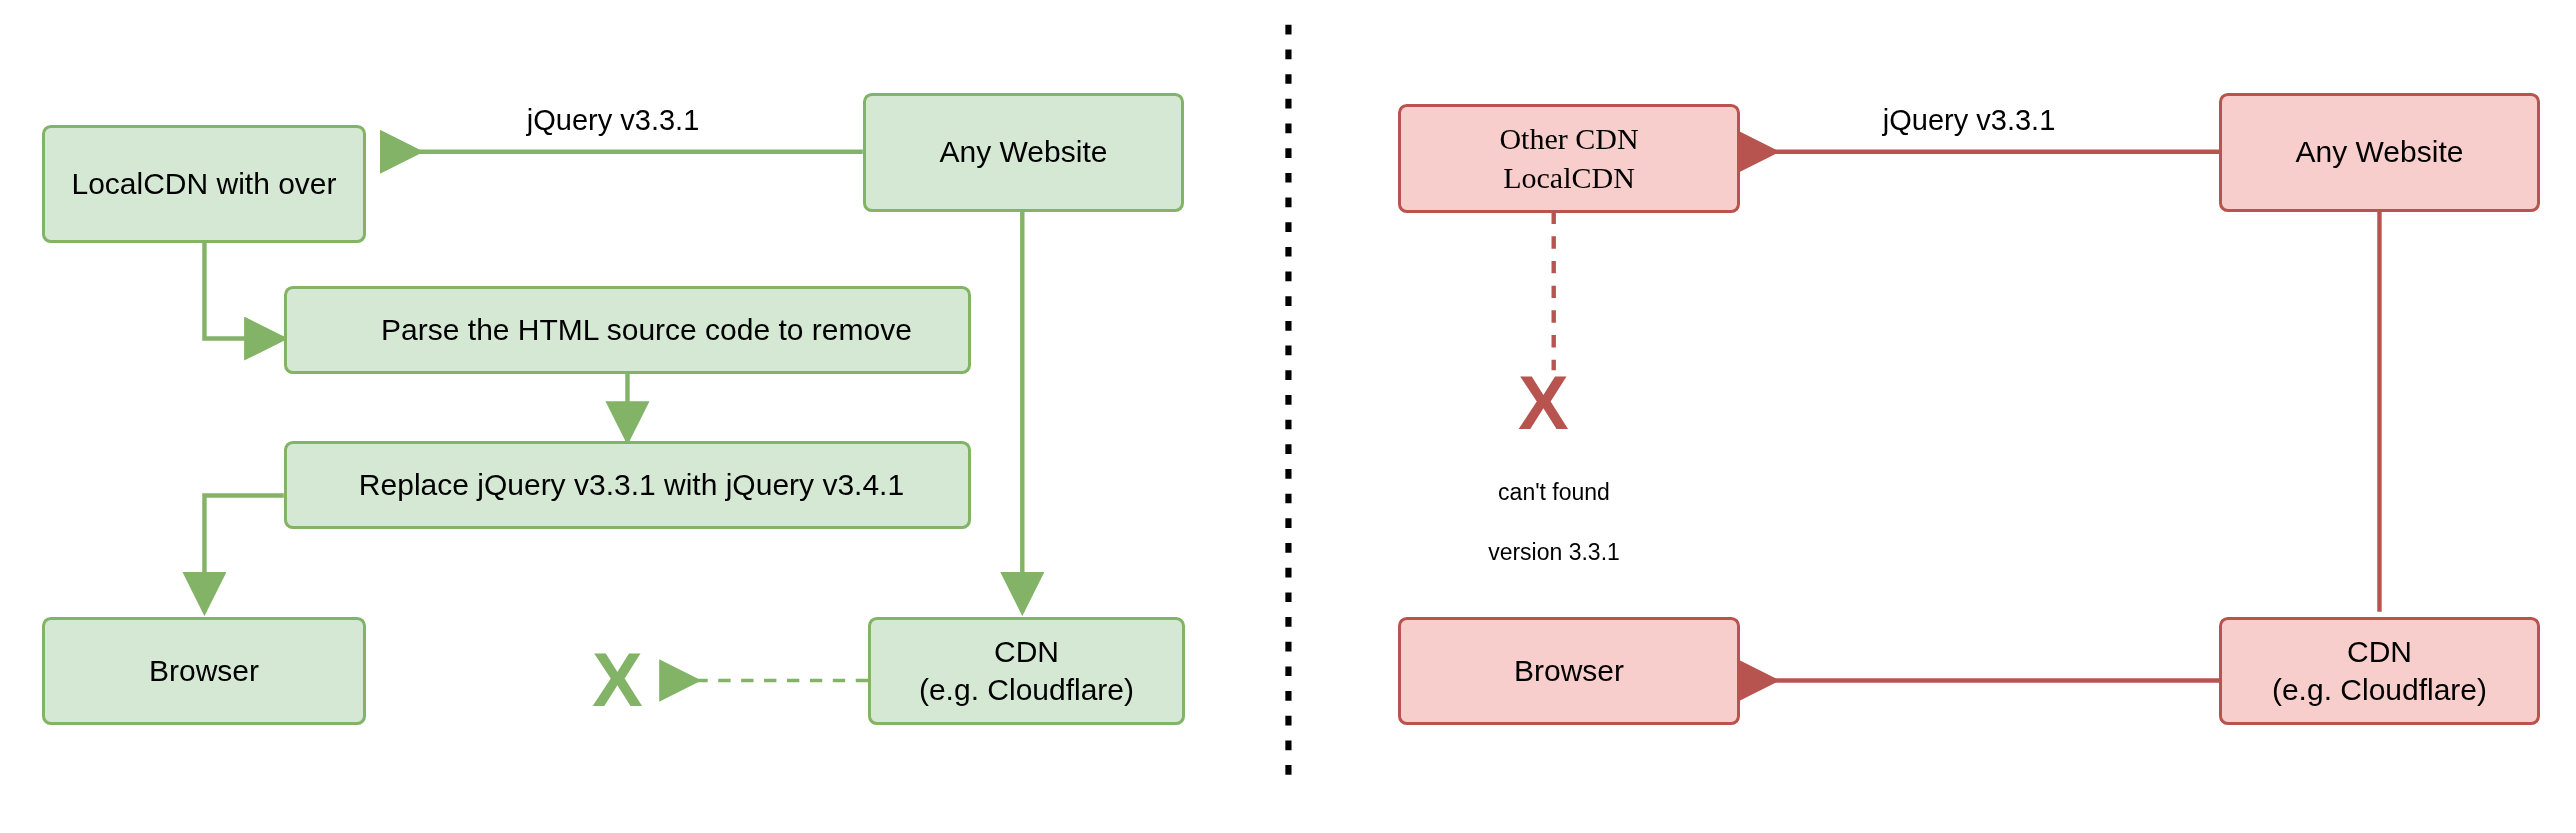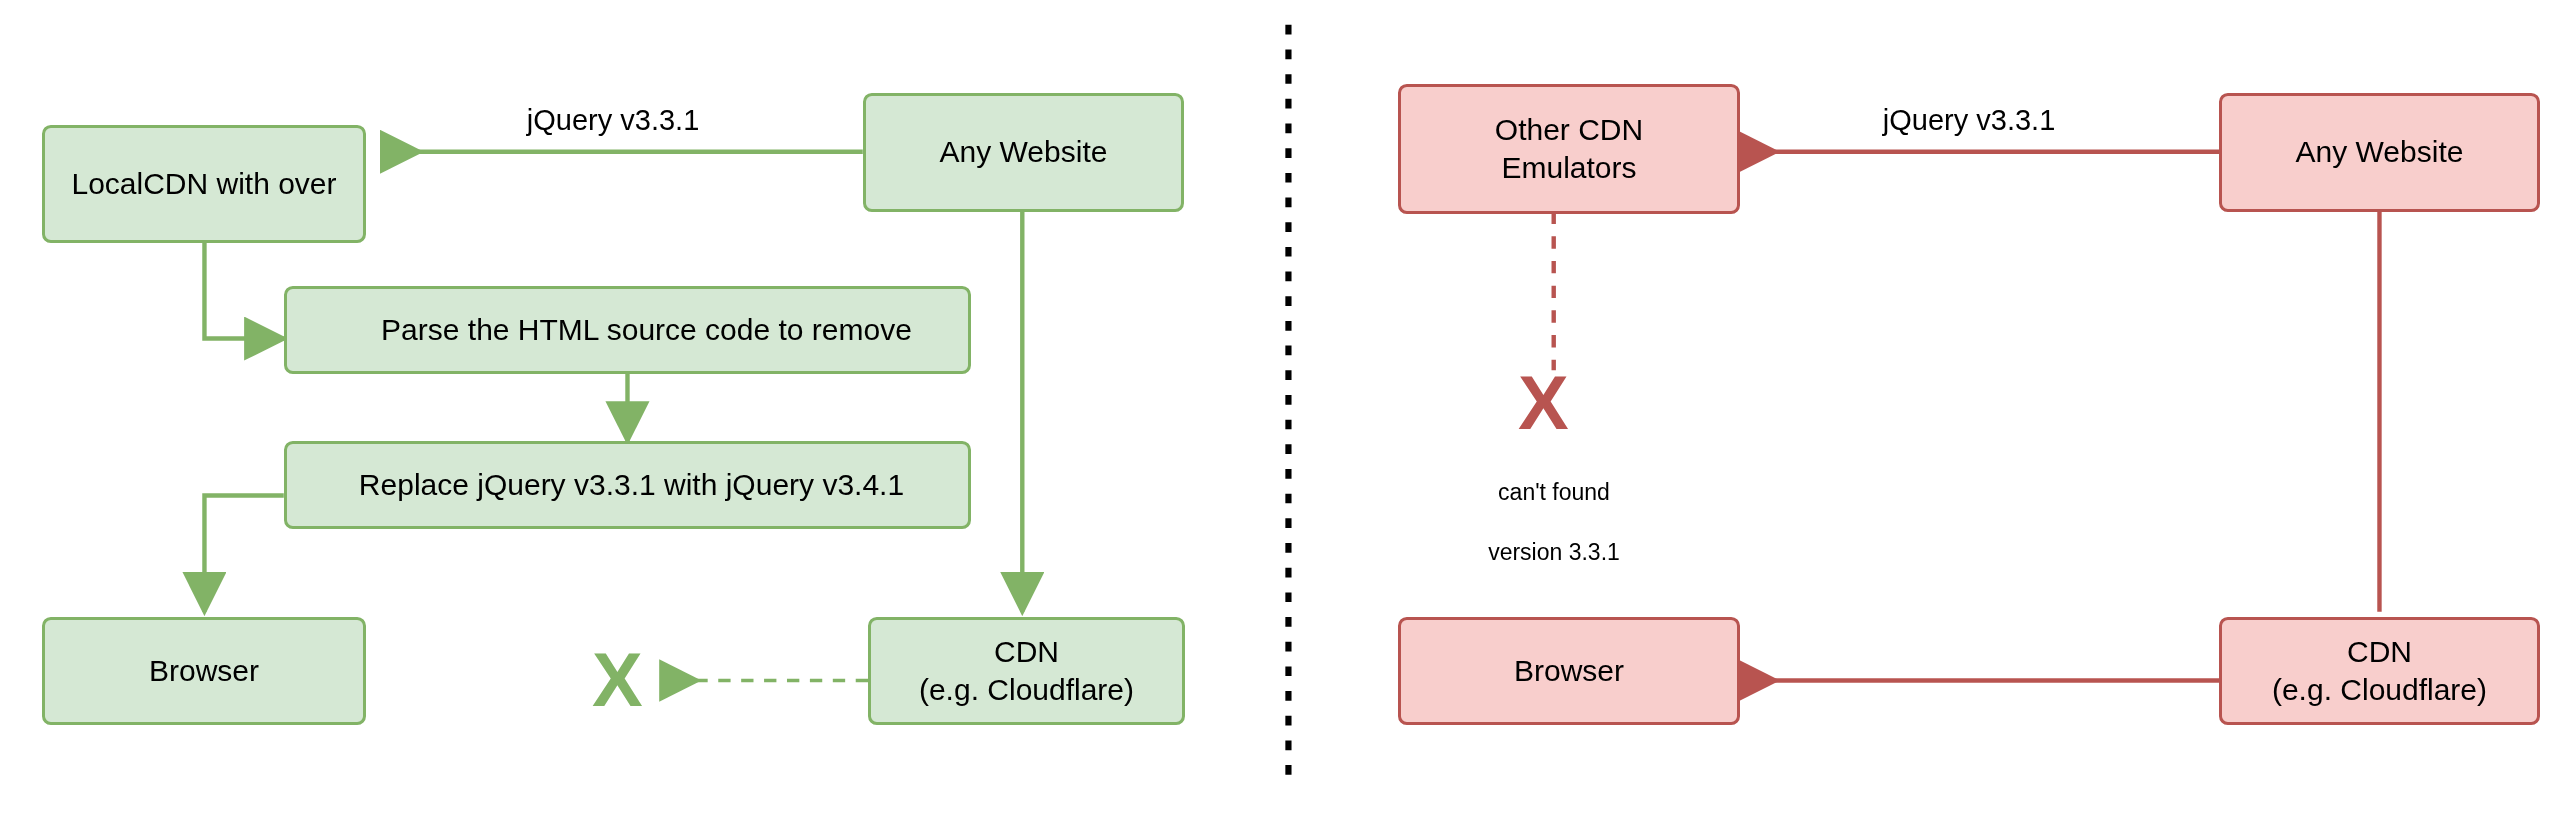--- a/index.html
+++ b/index.html
@@ -95,24 +95,24 @@
     <div>
       <div>CDN</div>
       <div>(e.g. Cloudflare)</div>
     </div>
   </div>
 
   <div class="edge-label" style="left:518px;top:104px;">jQuery v3.3.1</div>
 
   <div class="xmark xgreen" style="left:592px;top:642px;">X</div>
 
-  <div class="node red" style="left:1398px;top:84px;width:342px;height:130px;">
+  <div class="node red" style="left:1398px;top:104px;width:342px;height:109px;font-family:Liberation Serif, serif;">
     <div>
       <div>Other CDN</div>
-      <div>Emulators</div>
+      <div>LocalCDN</div>
     </div>
   </div>
 
   <div class="node red" style="left:2219px;top:93px;width:321px;height:119px;">
     <span>Any Website</span>
   </div>
 
   <div class="node red" style="left:1398px;top:617px;width:342px;height:108px;">
     <span>Browser</span>
   </div>

